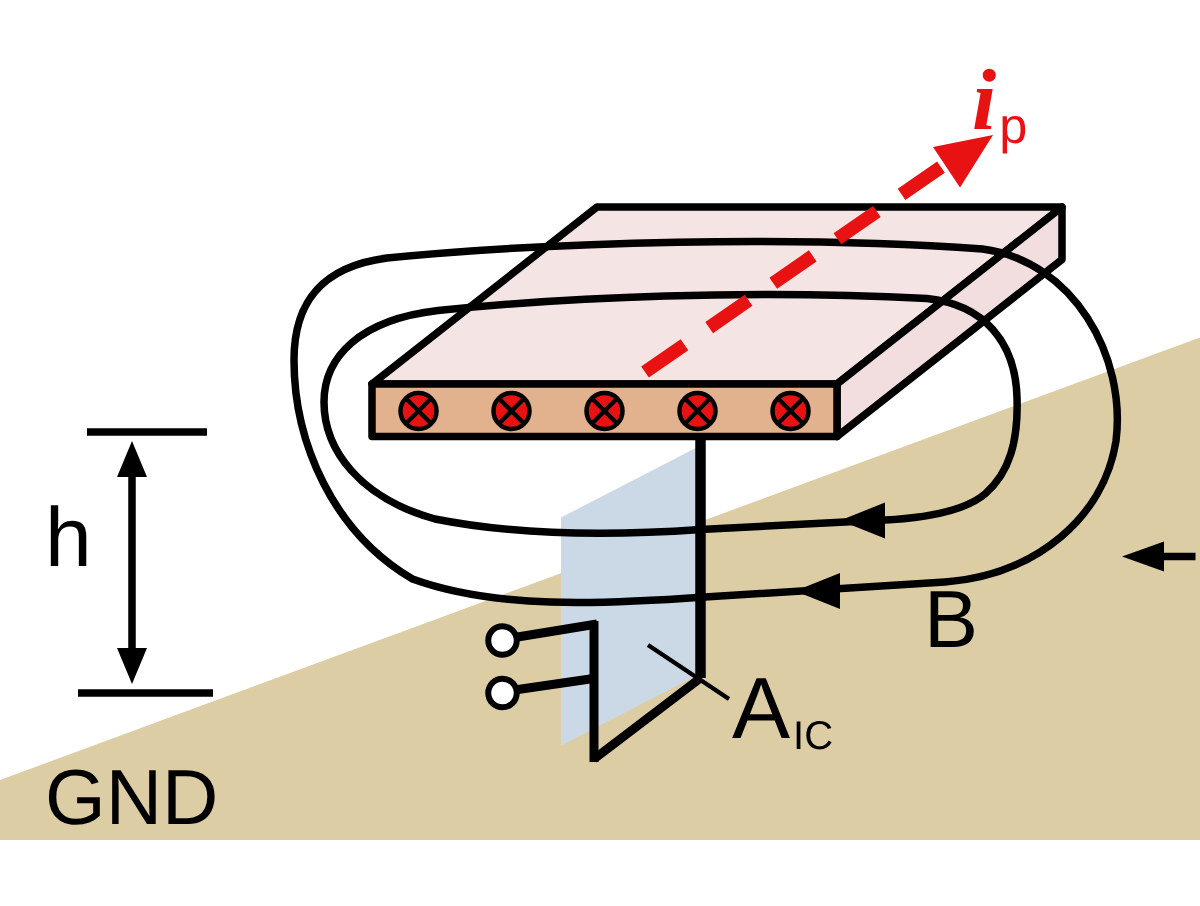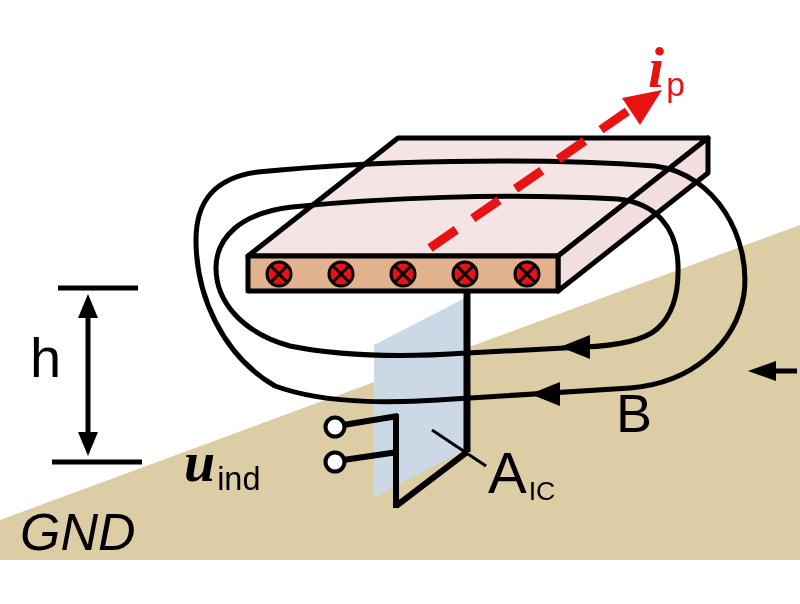--- a/index.html
+++ b/index.html
@@ -141,29 +141,26 @@
   </svg>
 
   <div class="lbl red" style="left:648px; top:38px; font-size:58px;">
     <span class="serif-ital">i</span><span class="sub">p</span>
   </div>
 
   <div class="lbl" style="left:30px; top:330px; font-size:56px;">
     <span>h</span>
   </div>
 
-  <div class="lbl" style="left:184px; top:434px; font-size:56px;">
-    <span class="serif-ital">u</span><span class="sub">ind</span>
-  </div>
 
   <div class="lbl" style="left:616px; top:386px; font-size:54px;">
     <span>B</span>
   </div>
 
   <div class="lbl" style="left:488px; top:444px; font-size:58px;">
     <span>A</span><span class="sub" style="font-size:0.46em;text-align:center;">IC</span>
   </div>
 
-  <div class="lbl" style="left:20px; top:506px; font-size:52px;font-style:italic;">
+  <div class="lbl" style="left:30px; top:506px; font-size:52px;">
     <span>GND</span>
   </div>
 
 </div>
 
 </body></html>

